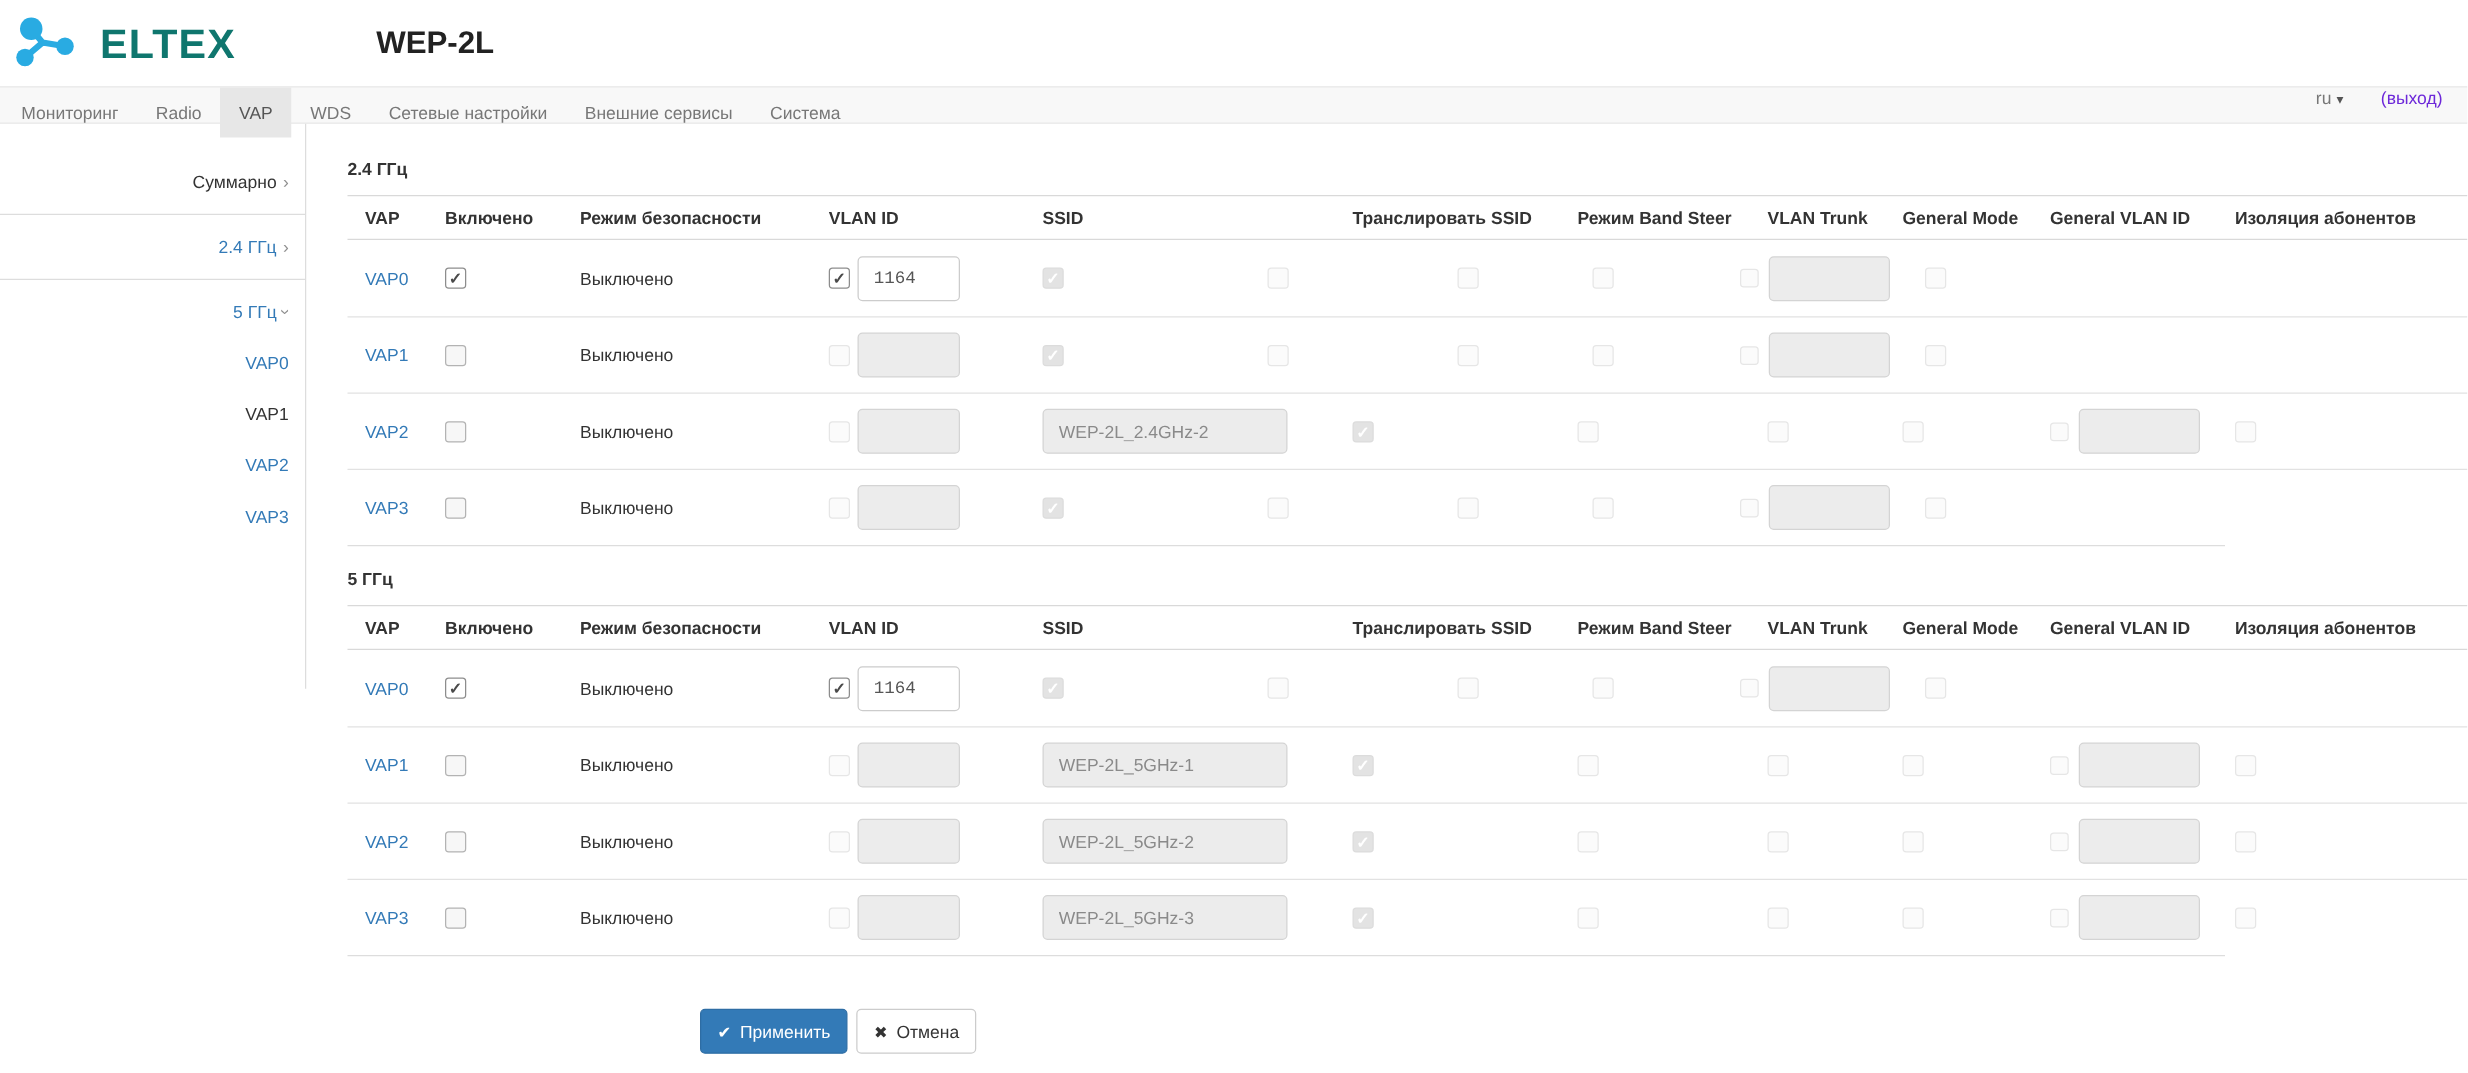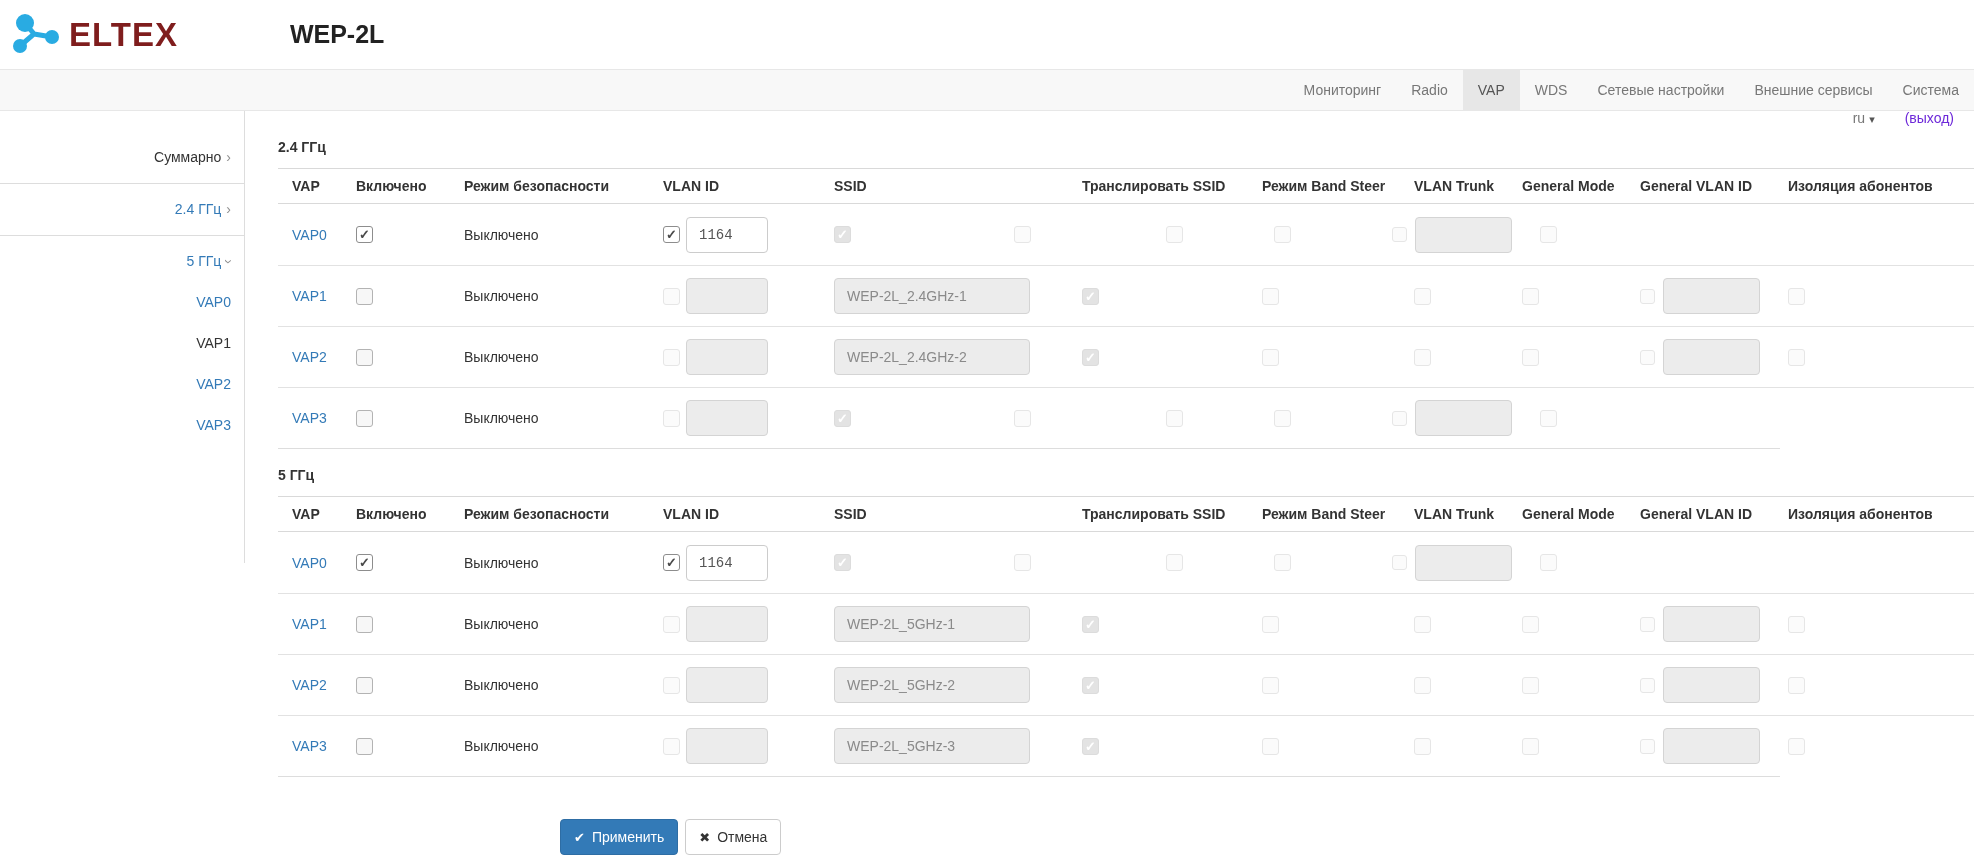--- a/index.html
+++ b/index.html
@@ -1,25 +1,25 @@
 <!DOCTYPE html>
 <html><head>
 <meta charset="utf-8">
 <style>
   * { margin:0; padding:0; box-sizing:border-box; }
   body { width:1974px; background:#fff; font-family:"Liberation Sans", sans-serif; font-size:14px; color:#333; }
 
   
   .top-header { height:69px; display:flex; align-items:center; background:#fff; }
   .logo { display:flex; align-items:center; margin-left:12px; }
-  .logo-text { font-size:33px; font-weight:bold; color:#7f1d1d; letter-spacing:1px; margin-left:7px; }
+  .logo-text { font-size:33px; font-weight:bold; color:#0f766e; letter-spacing:1px; margin-left:18px; }
   .device-title { font-size:25px; font-weight:bold; color:#222; margin-left:112px; }
 
   
-  .navbar { height:42px; background:#f8f8f8; border-top:1px solid #e7e7e7; border-bottom:1px solid #e7e7e7; display:flex; align-items:flex-end;flex-direction:column; }
+  .navbar { height:30px; background:#f8f8f8; border-top:1px solid #e7e7e7; border-bottom:1px solid #e7e7e7; display:flex; align-items:flex-start; }
   .nav-tabs { display:flex; margin-left:2px; }
   .nav-tab { padding:0 15px; line-height:40px; color:#777; cursor:pointer; white-space:nowrap; }
   .nav-tab.active { background:#e7e7e7; color:#555; }
   .nav-right { margin-left:auto; display:flex; align-items:center; margin-right:20px; gap:30px; }
   .lang { color:#777; cursor:pointer; }
   .caret-icon { display:inline-block; margin-left:4px; color:#555; font-size:11px; }
   .logout { color:#6d28d9; text-decoration:none; cursor:pointer; }
 
   
   .layout { display:flex; align-items:flex-start; }
@@ -197,23 +197,20 @@
     <div class="cell c1">
                 <span class="cb"></span>
               </div>
     <div class="cell c2">
                 <span>Выключено</span>
               </div>
     <div class="cell c3">
                 <span class="cb disabled"></span>
                 <input class="inp" disabled="" style="">
               </div>
-    <div class="cell c4">
-                <input class="inp" disabled="" value="WEP-2L_2.4GHz-1" style="">
-              </div>
     <div class="cell c5">
                 <span class="cb checked disabled"></span>
               </div>
     <div class="cell c6">
                 <span class="cb disabled"></span>
               </div>
     <div class="cell c7">
                 <span class="cb disabled"></span>
               </div>
     <div class="cell c8">

